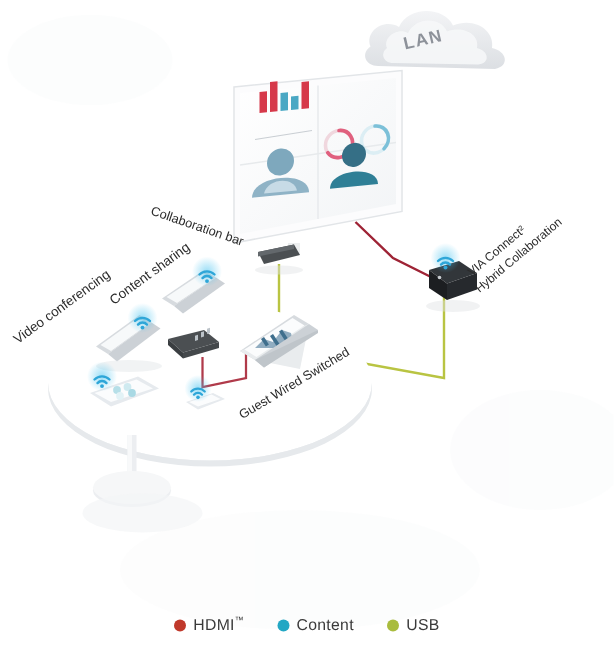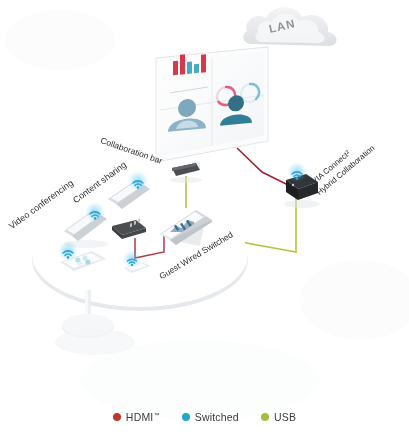--- a/index.html
+++ b/index.html
@@ -246,21 +246,21 @@
 
   <div class="lbl" style="left:318px;top:189px;font-size:8px;transform:rotate(-40deg);">Hybrid Collaboration</div>
 
   <div class="legend">
     <div class="legend-item">
       <span class="legend-dot" style="background:#c0392b"></span>
       <span class="legend-text"><span>HDMI</span><sup>™</sup></span>
     </div>
     <div class="legend-item">
       <span class="legend-dot" style="background:#23a7c4"></span>
-      <span class="legend-text">Switched</span>
+      <span class="legend-text">Content</span>
     </div>
     <div class="legend-item">
       <span class="legend-dot" style="background:#a9bc3e"></span>
       <span class="legend-text">USB</span>
     </div>
   </div>
 
 </div>
 
 </body></html>

